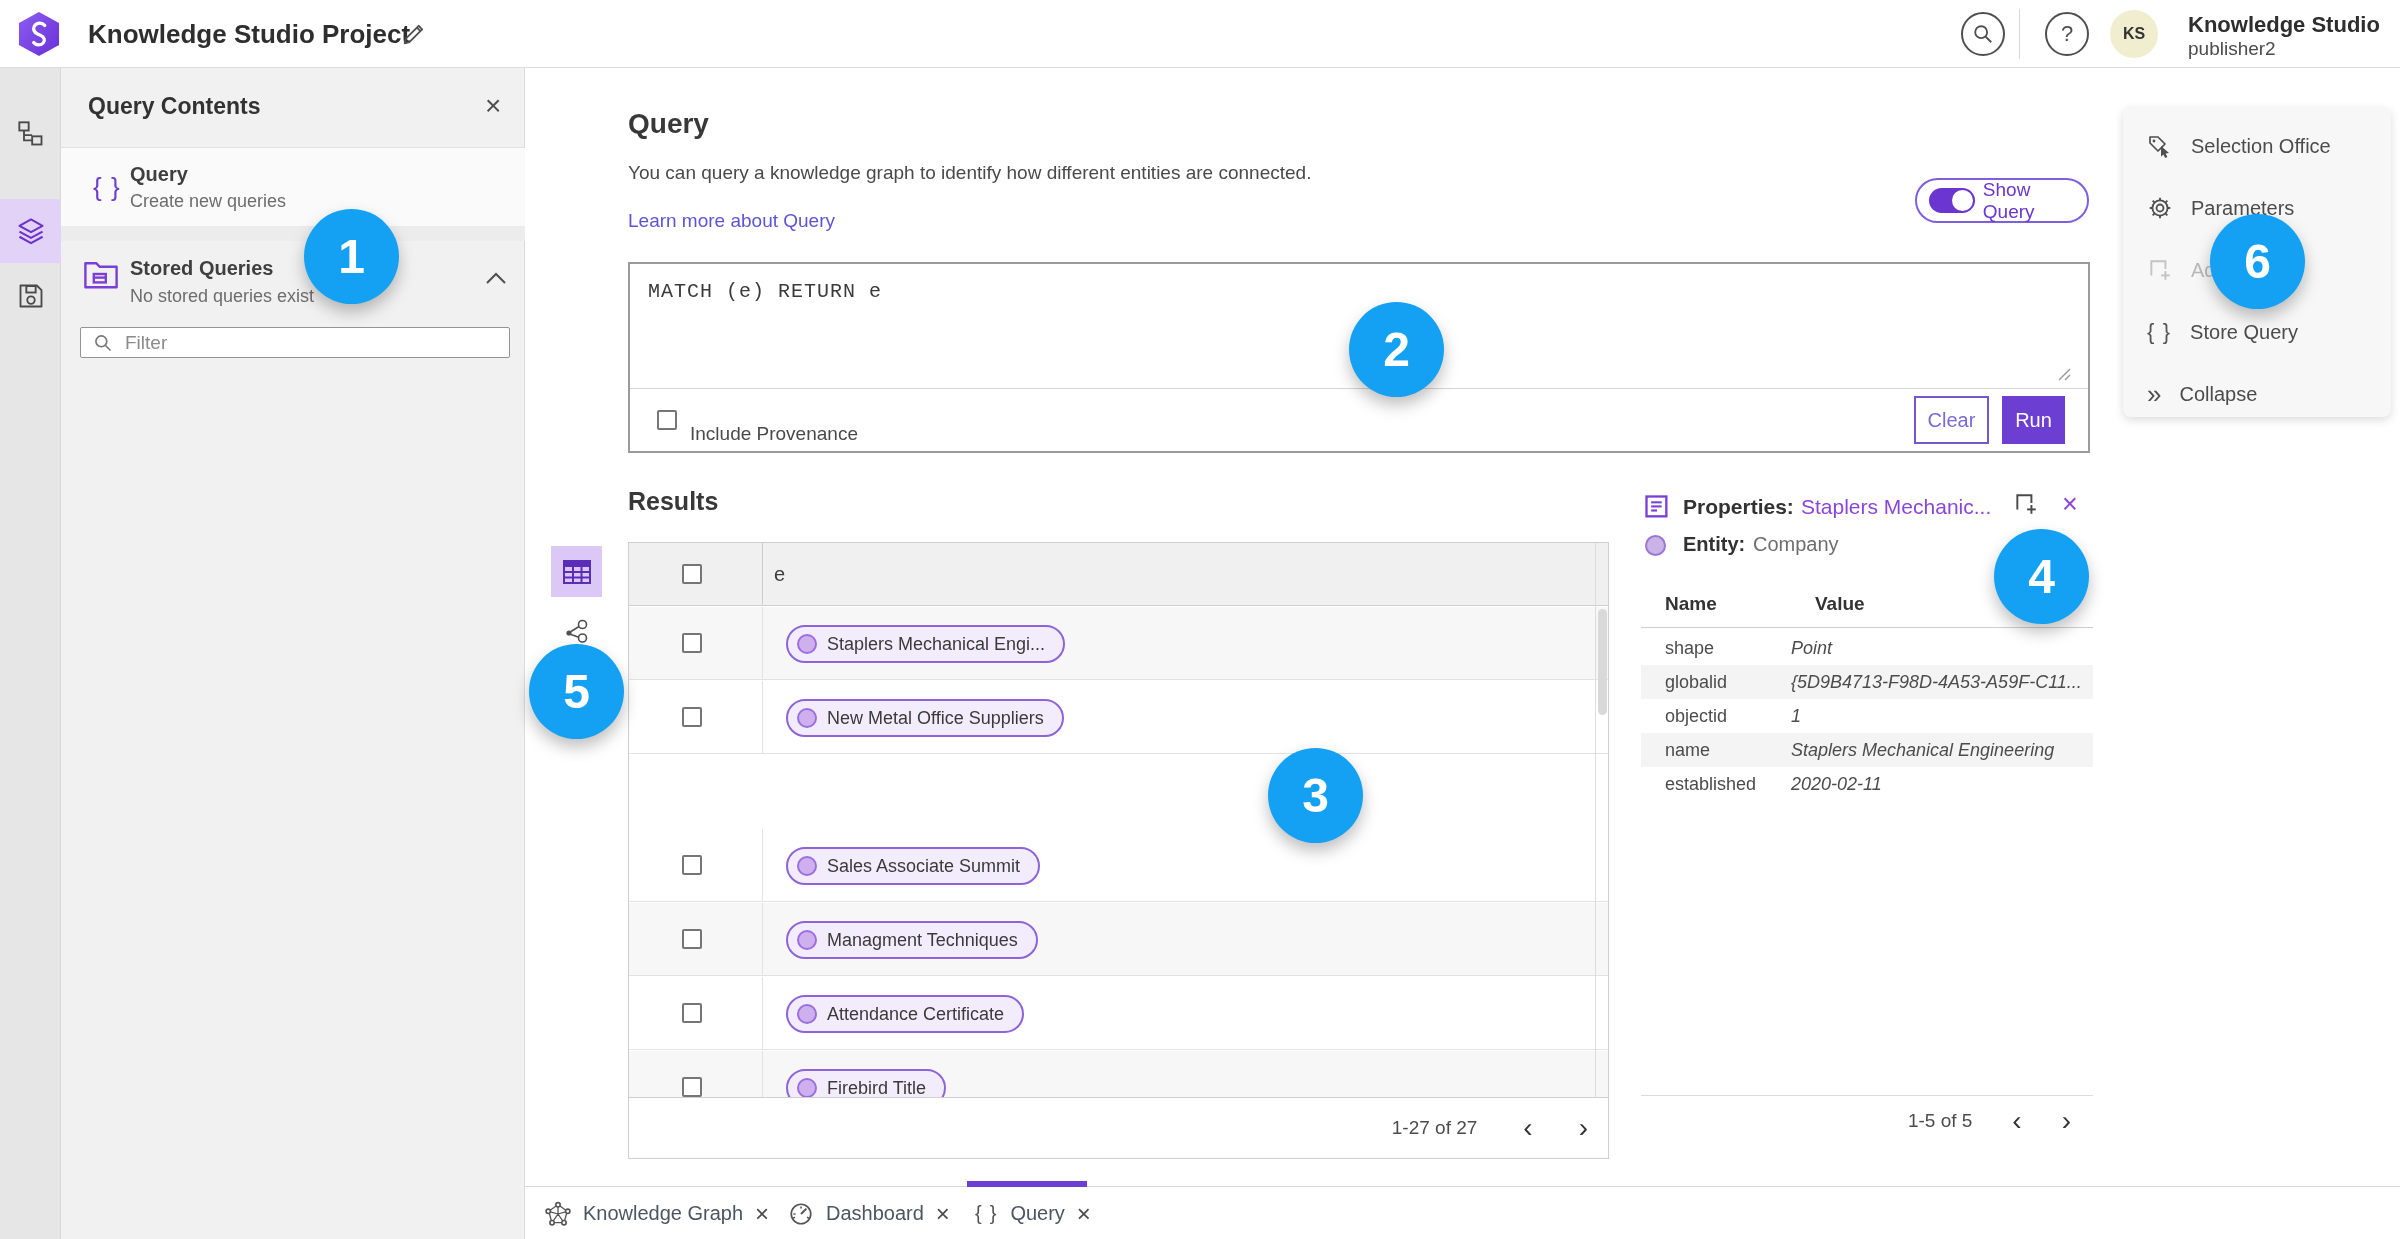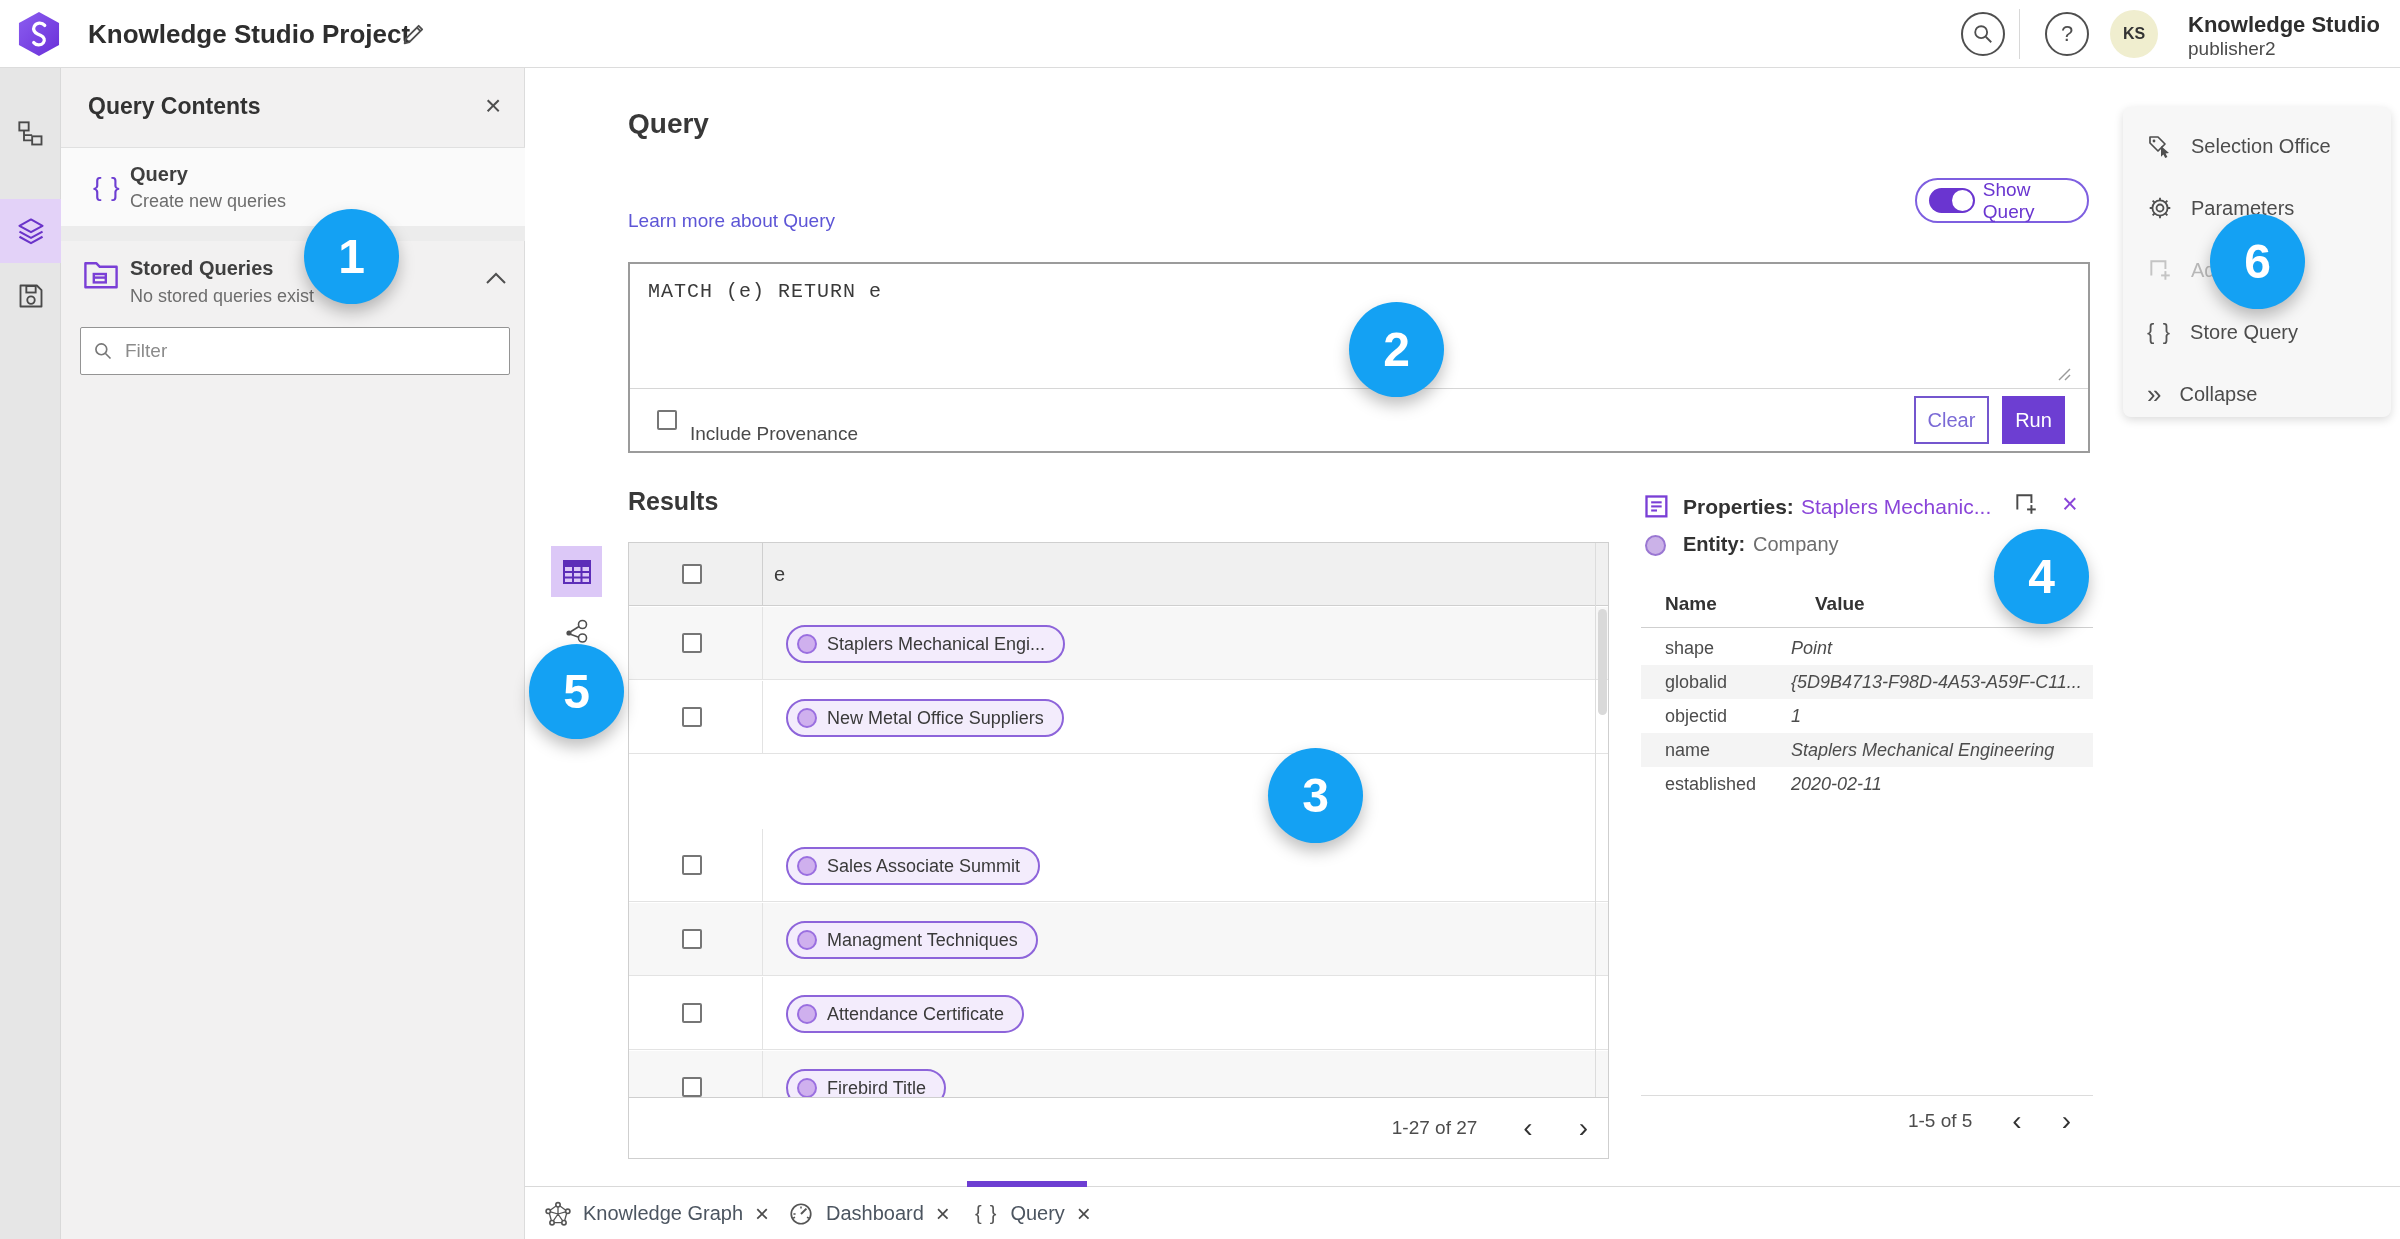--- a/index.html
+++ b/index.html
@@ -24,21 +24,21 @@
 
   
   #panel { left:61px; top:68px; width:464px; height:1171px; background:#f2f1f1; border-right:1px solid #dcdcdc; z-index:5; }
   .panel-title { left:27px; top:25px; font-size:23px; font-weight:600; color:#323232; }
   .panel-close { left:424px; top:24px; font-size:28px; color:#4f4f4f; line-height:28px; }
   .panel-divider { left:0; top:79px; width:464px; height:1px; background:#e0e0e0; }
   .query-row { left:0; top:80px; width:464px; height:78px; background:#fafafa; }
   .strip { left:0; top:158px; width:464px; height:15px; background:#ececec; }
   .item-title { font-size:20px; font-weight:600; color:#3f3f3f; }
   .item-sub { font-size:18px; color:#6d6d6d; }
-  .filter-box { left:19px; top:259px; width:430px; height:48px; background:#ffffff; border:1px solid #949494; border-radius:2px; display:flex; align-items:center; gap:12px; padding:0 12px; }
+  .filter-box { left:19px; top:259px; width:430px; height:31px; background:#ffffff; border:1px solid #949494; border-radius:2px; display:flex; align-items:center; gap:12px; padding:0 12px; }
   .filter-ph { font-size:19px; color:#8b8b8b; }
 
   
   .h1 { left:628px; top:108px; font-size:28px; font-weight:600; color:#383838; }
   .desc { left:628px; top:162px; font-size:19px; color:#4a4a4a; }
   .learn-link { left:628px; top:210px; font-size:19px; color:#5d55d6; }
   #toggle-pill { left:1915px; top:178px; width:174px; height:45px; border:2px solid #7e5fe0; border-radius:23px; display:flex; align-items:center; gap:8px; padding-left:12px; background:#fff; }
   .switch { width:46px; height:25px; background:#6a35d0; border-radius:13px; position:relative; }
   .knob { position:absolute; right:2px; top:2px; width:21px; height:21px; background:#fff; border-radius:50%; }
   .toggle-label { font-size:19px; color:#6a35d0; }
@@ -202,20 +202,21 @@
     <div class="abs filter-box">
       <svg width="20" height="20" viewBox="0 0 24 24">
         <circle cx="10" cy="10" r="6.5" fill="none" stroke="#777" stroke-width="2"></circle>
         <line x1="15" y1="15" x2="21" y2="21" stroke="#777" stroke-width="2"></line>
       </svg>
       <span class="filter-ph">Filter</span>
     </div>
   </div>
 
   <div class="abs h1">Query</div>
+  <div class="abs desc">You can query a knowledge graph to identify how different entities are connected.</div>
   <div class="abs learn-link">Learn more about Query</div>
 
   <div id="toggle-pill" class="abs">
     <div class="switch">
         <div class="knob"></div>
       </div>
     <span class="toggle-label">Show Query</span>
   </div>
 
   <div id="querybox" class="abs">

